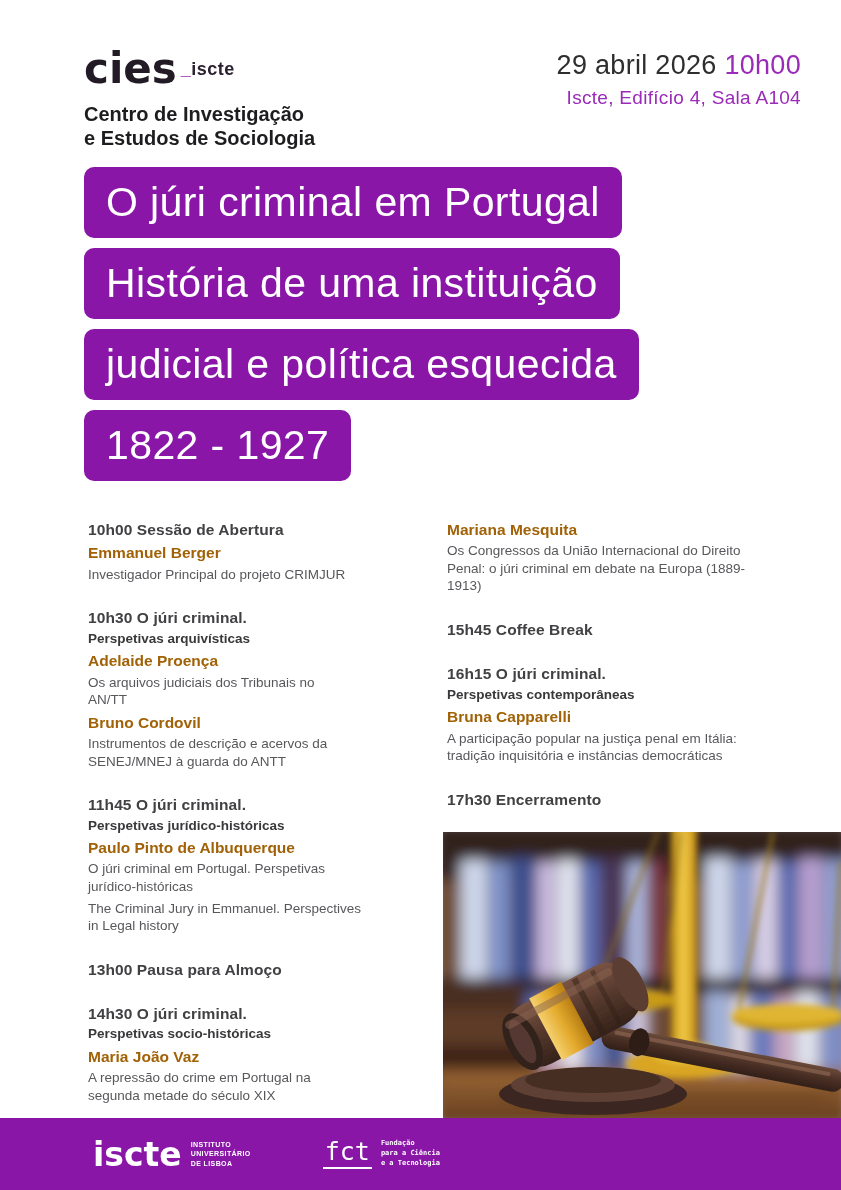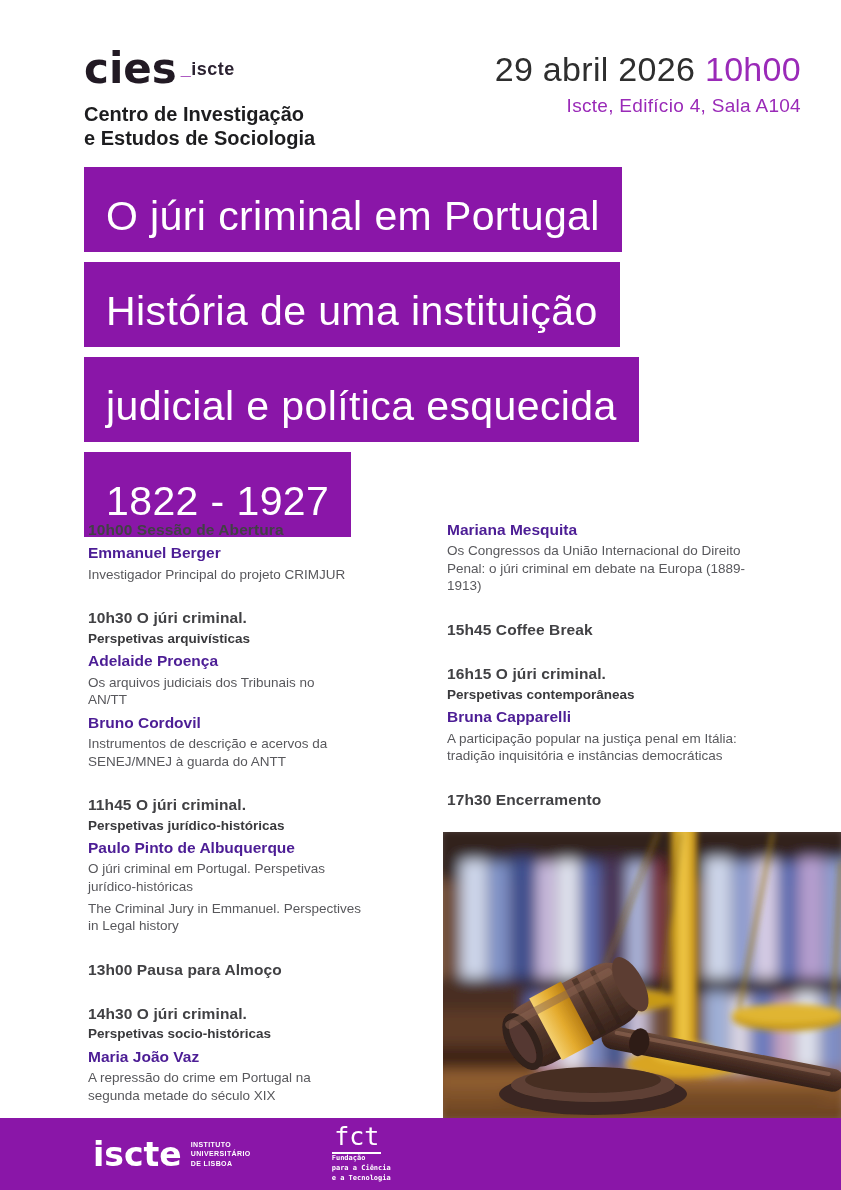--- a/index.html
+++ b/index.html
@@ -9,53 +9,53 @@
     -webkit-font-smoothing:antialiased;
   }
   
   .logo{position:absolute;left:84px;top:48px;}
   .cies-line{display:flex;align-items:center;}
   .cies-main{font-family:"DejaVu Sans",sans-serif;font-size:42px;font-weight:700;color:#221a24;letter-spacing:0px;line-height:1;}
   .cies-suffix{font-size:18px;font-weight:600;color:#2b2231;margin-left:4px;letter-spacing:0.5px;}
   .cies-underscore{color:#8a16a8;font-weight:700;}
   .logo-subtitle{margin-top:12px;font-size:20px;font-weight:700;color:#1d1d1f;line-height:1.2;white-space:pre-line;}
   .event-info{position:absolute;right:40px;top:50px;text-align:right;}
-  .event-line1{font-size:34px;font-weight:500;color:#2e2e2e;letter-spacing:0.3px;}
+  .event-line1{font-size:27px;font-weight:500;color:#2e2e2e;letter-spacing:0.3px;}
   .event-time{color:#9a2ab8;}
   .event-line2{font-size:19px;font-weight:500;color:#9a2ab8;margin-top:6px;letter-spacing:0.3px;}
 
   
   .title-wrap{position:absolute;left:84px;top:167px;}
   .title-block{
     display:table;background:#8a16a8;color:#ffffff;
     font-size:41px;font-weight:400;letter-spacing:0.4px;
-    padding:28px 22px 14px 22px;margin-bottom:10px;line-height:1.05;
+    padding:14px 22px 14px 22px;margin-bottom:10px;line-height:1.05;border-radius:10px;
   }
 
   
   .col{position:absolute;top:520px;}
   .col-left{left:88px;width:330px;}
   .col-right{left:447px;width:345px;}
   .item{margin-top:4px;}
   .item.session{margin-top:25px;}
   .col .item:first-child{margin-top:0;}
   .session-line{font-size:15.5px;font-weight:600;color:#414144;letter-spacing:0.1px;line-height:1.25;}
   .session-sub{font-size:13.5px;font-weight:700;color:#39393c;margin-top:2px;line-height:1.3;}
-  .speaker-name{font-size:15.5px;font-weight:600;color:#4c1d95;line-height:1.25;}
+  .speaker-name{font-size:15.5px;font-weight:600;color:#a16207;line-height:1.25;}
   .speaker-desc{font-size:13.5px;font-weight:400;color:#58585c;margin-top:3px;line-height:1.3;white-space:pre-line;}
 
   
   .photo{position:absolute;left:443px;top:832px;width:398px;height:286px;overflow:hidden;}
 
   
   .footer{position:absolute;left:0;top:1118px;width:841px;height:72px;background:#8a16a8;display:flex;align-items:center;}
   .footer-iscte{display:flex;align-items:center;margin-left:93px;}
   .footer-iscte-word{font-family:"DejaVu Sans",sans-serif;font-size:33px;font-weight:700;color:#ffffff;letter-spacing:0px;line-height:1;}
   .footer-caption{font-size:7px;font-weight:700;color:#ffffff;line-height:1.35;margin-left:9px;letter-spacing:0.4px;white-space:pre-line;text-transform:uppercase;}
-  .footer-fct{display:flex;align-items:center;margin-left:72px;flex-direction:column;}
+  .footer-fct{display:flex;align-items:center;margin-left:72px;}
   .footer-fct-word{font-family:"DejaVu Sans Mono",monospace;font-size:25px;font-weight:500;color:#ffffff;line-height:1;border-bottom:2px solid #ffffff;padding:0 2px 3px 2px;}
   .footer-fct-caption{font-family:"DejaVu Sans Mono",monospace;font-size:7px;font-weight:700;color:#ffffff;line-height:1.4;margin-left:9px;white-space:pre-line;}
 </style>
 </head>
 <body>
 
 <div class="logo">
   <div class="cies-line">
     <span class="cies-main">cies</span>
     <span class="cies-suffix"><span class="cies-underscore">_</span><span>iscte</span></span>

